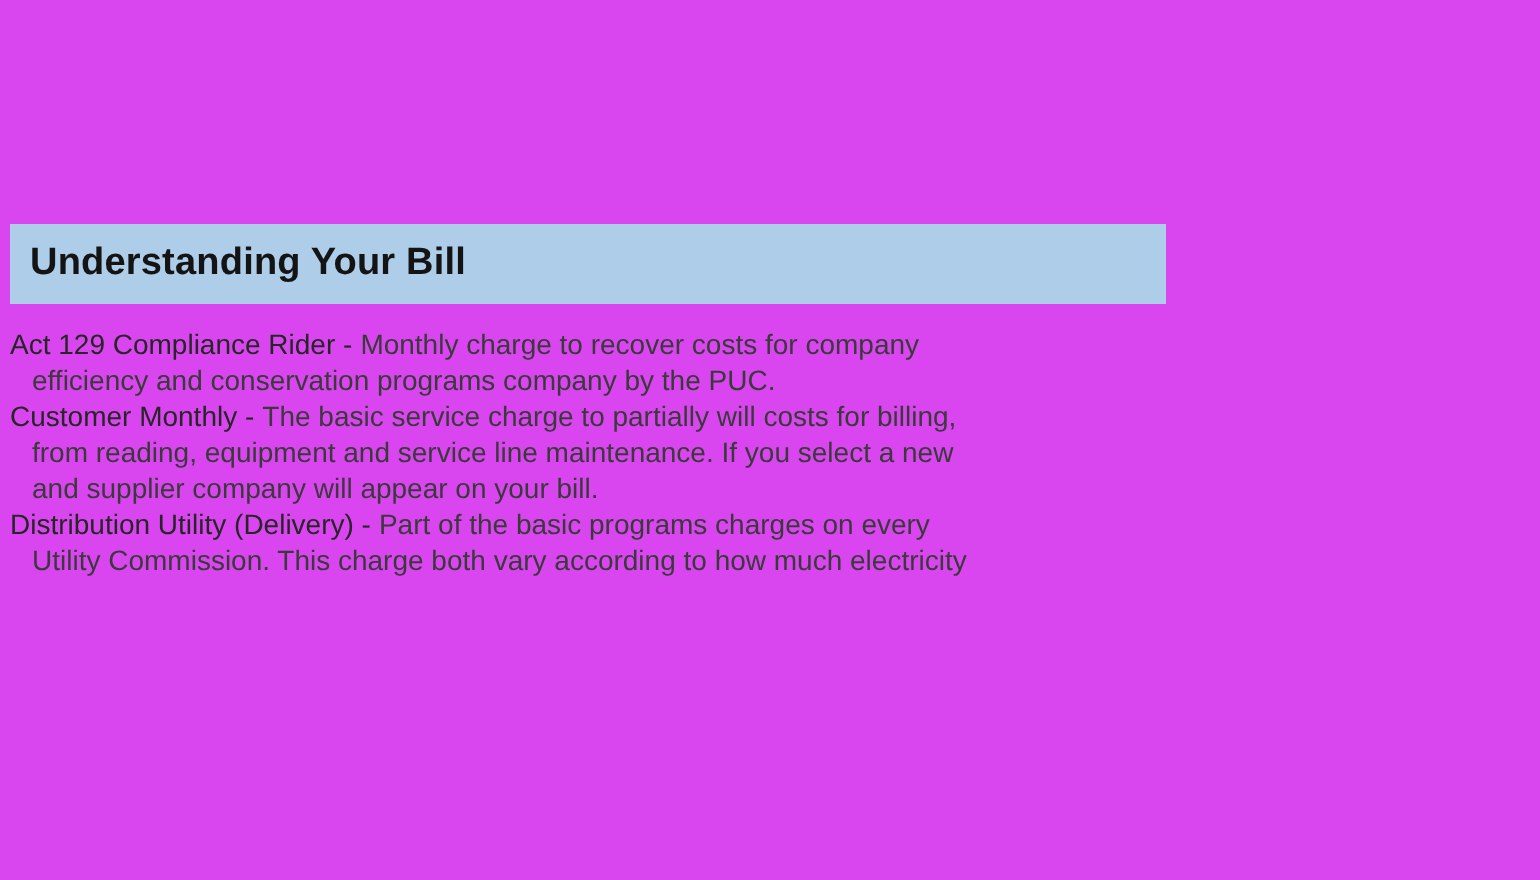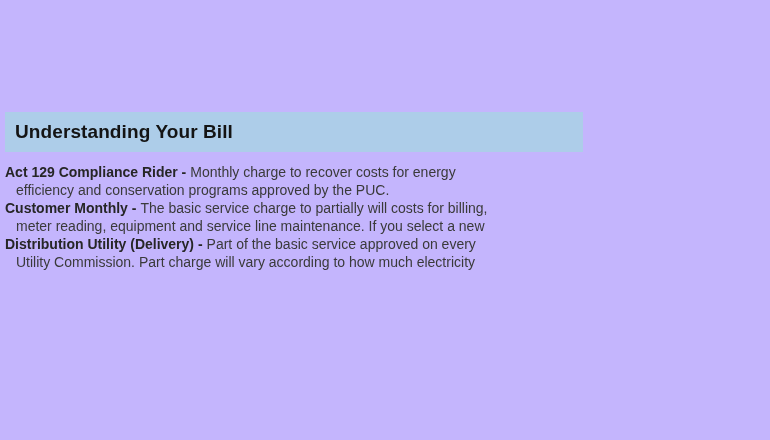--- a/index.html
+++ b/index.html
@@ -4,21 +4,21 @@
 <style>
   html, body {
     margin: 0;
     padding: 0;
     background: #ffffff;
   }
   .page {
     position: relative;
     width: 770px;
     height: 440px;
-    background: #c4b5fd;
+    background: #d946ef;
     overflow: hidden;
     font-family: "Liberation Sans", sans-serif;
   }
   .banner {
     position: absolute;
     left: 5px;
     top: 112px;
     width: 578px;
     height: 40px;
     background: #adcde9;
@@ -44,52 +44,53 @@
     font-size: 14px;
     line-height: 18px;
   }
   .line {
     white-space: nowrap;
   }
   .line.cont {
     padding-left: 11px;
   }
   .term {
-    font-weight: bold;
+    font-weight: normal;
     color: #262626;
     margin-right: 4px;
   }
 </style>
 </head>
 <body>
 
 <div class="page">
 
   <div class="banner">
     <span class="banner-title">Understanding Your Bill</span>
   </div>
 
   <div class="content">
 
     <div class="def">
       <div class="line">
-        <span class="term">Act 129 Compliance Rider -</span><span>Monthly charge to recover costs for energy</span>
+        <span class="term">Act 129 Compliance Rider -</span><span>Monthly charge to recover costs for company</span>
       </div>
-      <div class="line cont">efficiency and conservation programs approved by the PUC.</div>
+      <div class="line cont">efficiency and conservation programs company by the PUC.</div>
     </div>
 
     <div class="def">
       <div class="line">
         <span class="term">Customer Monthly -</span><span>The basic service charge to partially will costs for billing,</span>
       </div>
-      <div class="line cont">meter reading, equipment and service line maintenance. If you select a new</div>
+      <div class="line cont">from reading, equipment and service line maintenance. If you select a new</div>
+      <div class="line cont">and supplier company will appear on your bill.</div>
     </div>
 
     <div class="def">
       <div class="line">
-        <span class="term">Distribution Utility (Delivery) -</span><span>Part of the basic service approved on every</span>
+        <span class="term">Distribution Utility (Delivery) -</span><span>Part of the basic programs charges on every</span>
       </div>
-      <div class="line cont">Utility Commission. Part charge will vary according to how much electricity</div>
+      <div class="line cont">Utility Commission. This charge both vary according to how much electricity</div>
     </div>
 
   </div>
 
 </div>
 
 </body></html>

